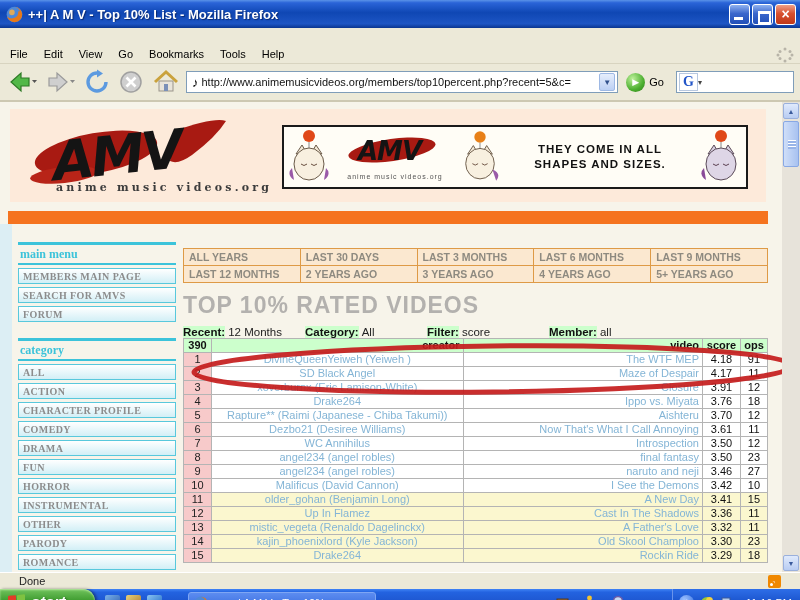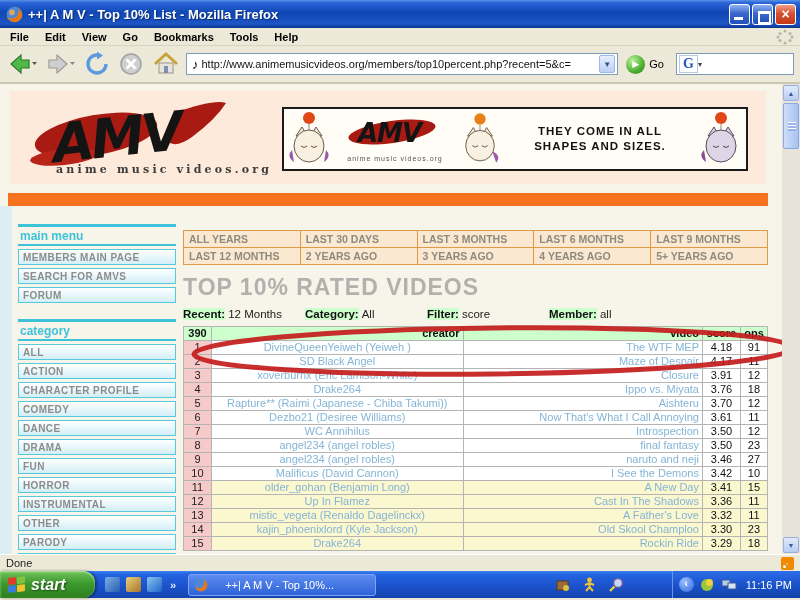--- a/index.html
+++ b/index.html
@@ -16,22 +16,22 @@
   .tb-btns { display:flex; gap:2px; }
   .tb-btn { width:21px; height:21px; border:1px solid #fff; border-radius:3px; position:relative;
     background:linear-gradient(180deg,#8fb2f0,#3a66cc 45%,#2250b8); }
   .tb-btn.close { background:linear-gradient(180deg,#f0a088,#d85030 45%,#c03818); color:#fff;
     font-weight:bold; font-size:14px; text-align:center; line-height:19px; }
   .tb-btn.min::after { content:""; position:absolute; left:4px; bottom:4px; width:9px; height:3px; background:#fff; }
   .tb-btn.restore::after { content:""; position:absolute; left:5px; top:6px; width:9px; height:8px;
     border:2px solid #fff; border-top-width:3px; }
 
   
-  .menubar { height:18px; background:#ece9d8; display:flex; align-items:center; font-size:11px;
-    color:#000; border-bottom:1px solid #d8d4c0; padding-left:2px;font-weight:bold; }
+  .menubar { height:36px; background:#ece9d8; display:flex; align-items:flex-end; font-size:11px;
+    color:#000; border-bottom:1px solid #d8d4c0; padding-left:2px; }
   .menu-item { padding:3px 8px; cursor:default; }
   .throbber { margin-left:auto; margin-right:6px; width:18px; height:16px; }
 
   
   .navbar { height:38px; background:#ece9d8; border-bottom:2px solid #cdc8b2; display:flex;
     align-items:center; gap:4px; padding:0 6px; }
   .nav-btn { display:flex; align-items:center; height:30px; padding:0 2px; }
   .combo-url { display:flex; align-items:center; width:452px; height:22px; background:#fff;
     border:1px solid #7f9db9; font-size:11px; padding:0 2px; }
   .combo-url .fav { font-size:13px; margin:0 3px; }
@@ -58,41 +58,41 @@
   .banner { position:absolute; left:272px; top:16px; width:466px; height:64px; background:#fffdf6;
     border:2px solid #1a1a1a; display:flex; align-items:center; padding:0 4px; overflow:hidden; }
   .banner .mini-logo { width:130px; text-align:center; position:relative; }
   .banner .mini-logo .sub { font-size:7px; letter-spacing:1px; color:#555; }
   .banner-text { flex:1; text-align:center; font-weight:bold; font-size:11.5px; color:#111;
     font-family:"Liberation Sans",sans-serif; line-height:15px; letter-spacing:1px; }
   .orange-bar { position:absolute; left:8px; top:109px; width:760px; height:13px; background:var(--accent-orange,#f5731f); }
 
   
   .sidebar { position:absolute; left:18px; top:140px; width:158px; }
-  .side-block { margin-bottom:16px; }
+  .side-block { margin-bottom:16px;font-family:Liberation Serif, serif; }
   .side-head { border-top:3px solid var(--cyan,#3cc3da); padding-top:2px; }
   .side-head .t { color:var(--cyan,#3cc3da); font-weight:bold; font-size:12px; padding-left:2px; }
   .side-head .rule { height:2px; background:var(--cyan,#3cc3da); margin-top:1px; }
   .side-item { margin-top:3px; height:16px; line-height:14px; border:1px solid #58c8dc;
     background:linear-gradient(180deg,#ffffff,#d2eff6); color:#8c8c8c; font-weight:bold;
     font-size:10px; padding:1px 4px; letter-spacing:0.4px; white-space:nowrap; overflow:hidden; cursor:pointer; }
 
   
   .maincol { position:absolute; left:183px; top:146px; width:585px; }
   table { border-collapse:collapse; }
   .time-filters { width:585px; }
   .time-filters td { width:117px; border:1px solid #de9a46; background:#fbe8d0; color:#8e8a80;
     font-weight:bold; font-size:10.5px; padding:2px 5px; cursor:pointer; white-space:nowrap; }
   .page-heading { margin-top:9px; font-size:23px; font-weight:bold; color:#b3b1ae; letter-spacing:1px; }
   .filter-line { margin-top:7px; font-size:11.5px; display:flex; }
   .filter-pair { width:122px; white-space:nowrap; }
   .filter-pair .lab { font-weight:bold; background:#ccffcc; color:#111; }
   .filter-pair .val { color:#222; margin-left:3px; }
 
-  .rank-table { margin-top:6px; width:585px; font-size:11px; }
+  .rank-table { width:585px; font-size:11px; }
   .rank-table td, .rank-table th { border:1px solid #b4b4b4; padding:0 3px; height:13px; line-height:13px; }
   .rank-table th { background:#ccffcc; color:#111; font-weight:bold; font-size:11px; }
   .rank-table th.c-count { width:28px; text-align:center; }
   .rank-table th.c-creator { width:252px; text-align:right; }
   .rank-table th.c-video { width:240px; text-align:right; }
   .rank-table th.c-score { width:38px; text-align:center; }
   .rank-table th.c-ops { width:27px; text-align:center; }
   .rank-table td.rank { background:#f7caca; text-align:center; color:#222; }
   .rank-table td.creator { text-align:center; color:var(--link-blue,#84b5d6); cursor:pointer; }
   .rank-table td.video { text-align:right; color:var(--link-blue,#84b5d6); cursor:pointer; }
@@ -107,21 +107,21 @@
   .vs-btn { position:absolute; left:1px; width:16px; height:16px; border:1px solid #9ab0dc; border-radius:2px;
     background:linear-gradient(180deg,#e0eafc,#b8ccf2); color:#3a5a9c; font-size:7px; text-align:center; line-height:15px; }
   .vs-btn.up { top:1px; } .vs-btn.down { bottom:1px; }
   .vs-thumb { position:absolute; left:1px; top:19px; width:16px; height:46px; border:1px solid #88a8e4;
     border-radius:2px; background:linear-gradient(90deg,#cfdef8,#a8c2f0); }
   .vs-thumb::after { content:""; position:absolute; left:4px; top:18px; width:8px; height:9px;
     background:repeating-linear-gradient(180deg,#fff 0 1px,#98b4e8 1px 3px); }
 
   
   .statusbar { height:17px; background:#ece9d8; border-top:1px solid #fff; display:flex;
-    align-items:center; font-size:11px; color:#222; padding:0 6px; }
+    align-items:center; font-size:11px; color:#222; padding:0 19px; }
   .rss { margin-left:auto; width:13px; height:13px; border-radius:2px; background:#f08800; position:relative; }
   .rss::after { content:""; position:absolute; left:2px; bottom:2px; width:3px; height:3px;
     border-radius:50%; background:#fff; box-shadow:0 0 0 2px #f08800, 2px -2px 0 0px #fff, 4px -4px 0 0 #f08800; }
 
   
   .taskbar { height:27px; background:linear-gradient(180deg,#3f83f5 0%,#2363e0 12%,#1c53cc 55%,#1443ae 100%);
     display:flex; align-items:center; position:relative; }
   .start-btn { height:27px; width:95px; border-radius:0 12px 12px 0; display:flex; align-items:center;
     background:linear-gradient(180deg,#71c45e 0%,#3d9a2e 45%,#2c7f1e 100%); box-shadow:inset 0 1px 2px #b8e8a0, 2px 0 3px rgba(0,0,0,.4);
     padding-left:8px; gap:5px; cursor:pointer; }
@@ -305,21 +305,20 @@
       <div class="side-block">
         <div class="side-head">
           <div class="t">category</div>
           <div class="rule"></div>
         </div>
         <div>
             <div class="side-item">ALL</div>
             <div class="side-item">ACTION</div>
             <div class="side-item">CHARACTER PROFILE</div>
             <div class="side-item">COMEDY</div>
-            <div class="side-item">DANCE</div>
             <div class="side-item">DRAMA</div>
             <div class="side-item">FUN</div>
             <div class="side-item">HORROR</div>
             <div class="side-item">INSTRUMENTAL</div>
             <div class="side-item">OTHER</div>
             <div class="side-item">PARODY</div>
             <div class="side-item">ROMANCE</div>
           </div>
       </div>
     </div>

